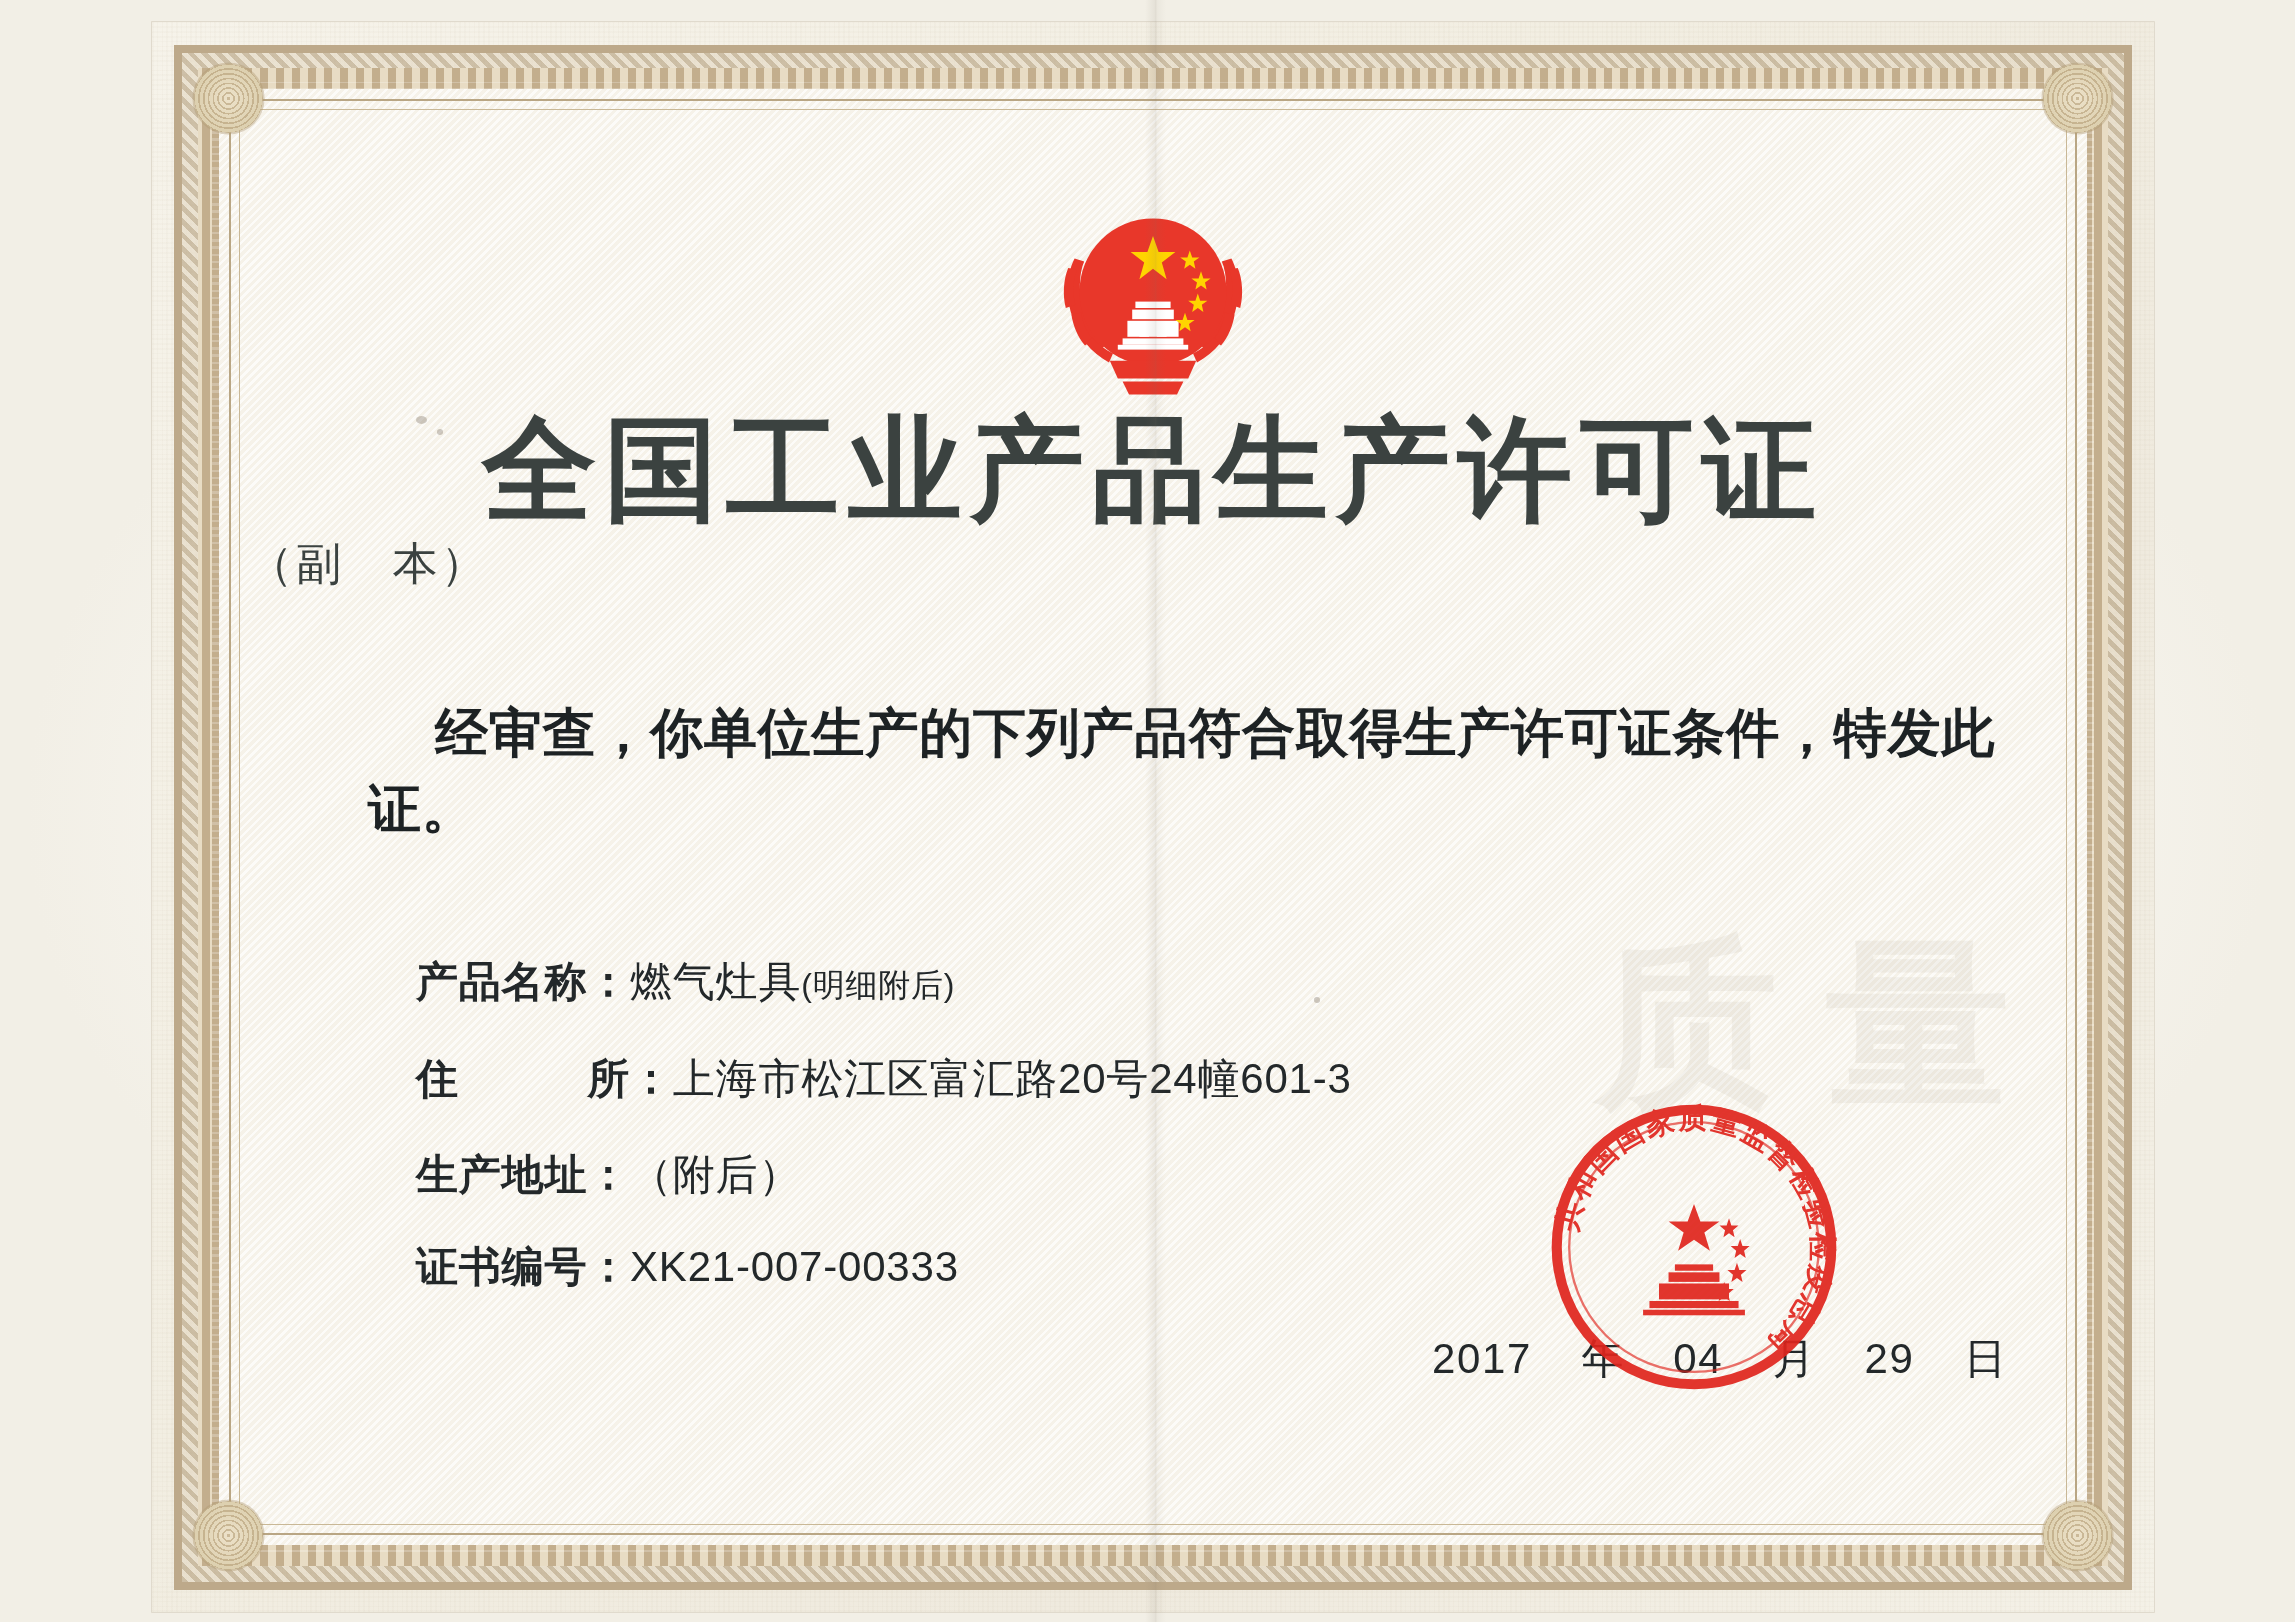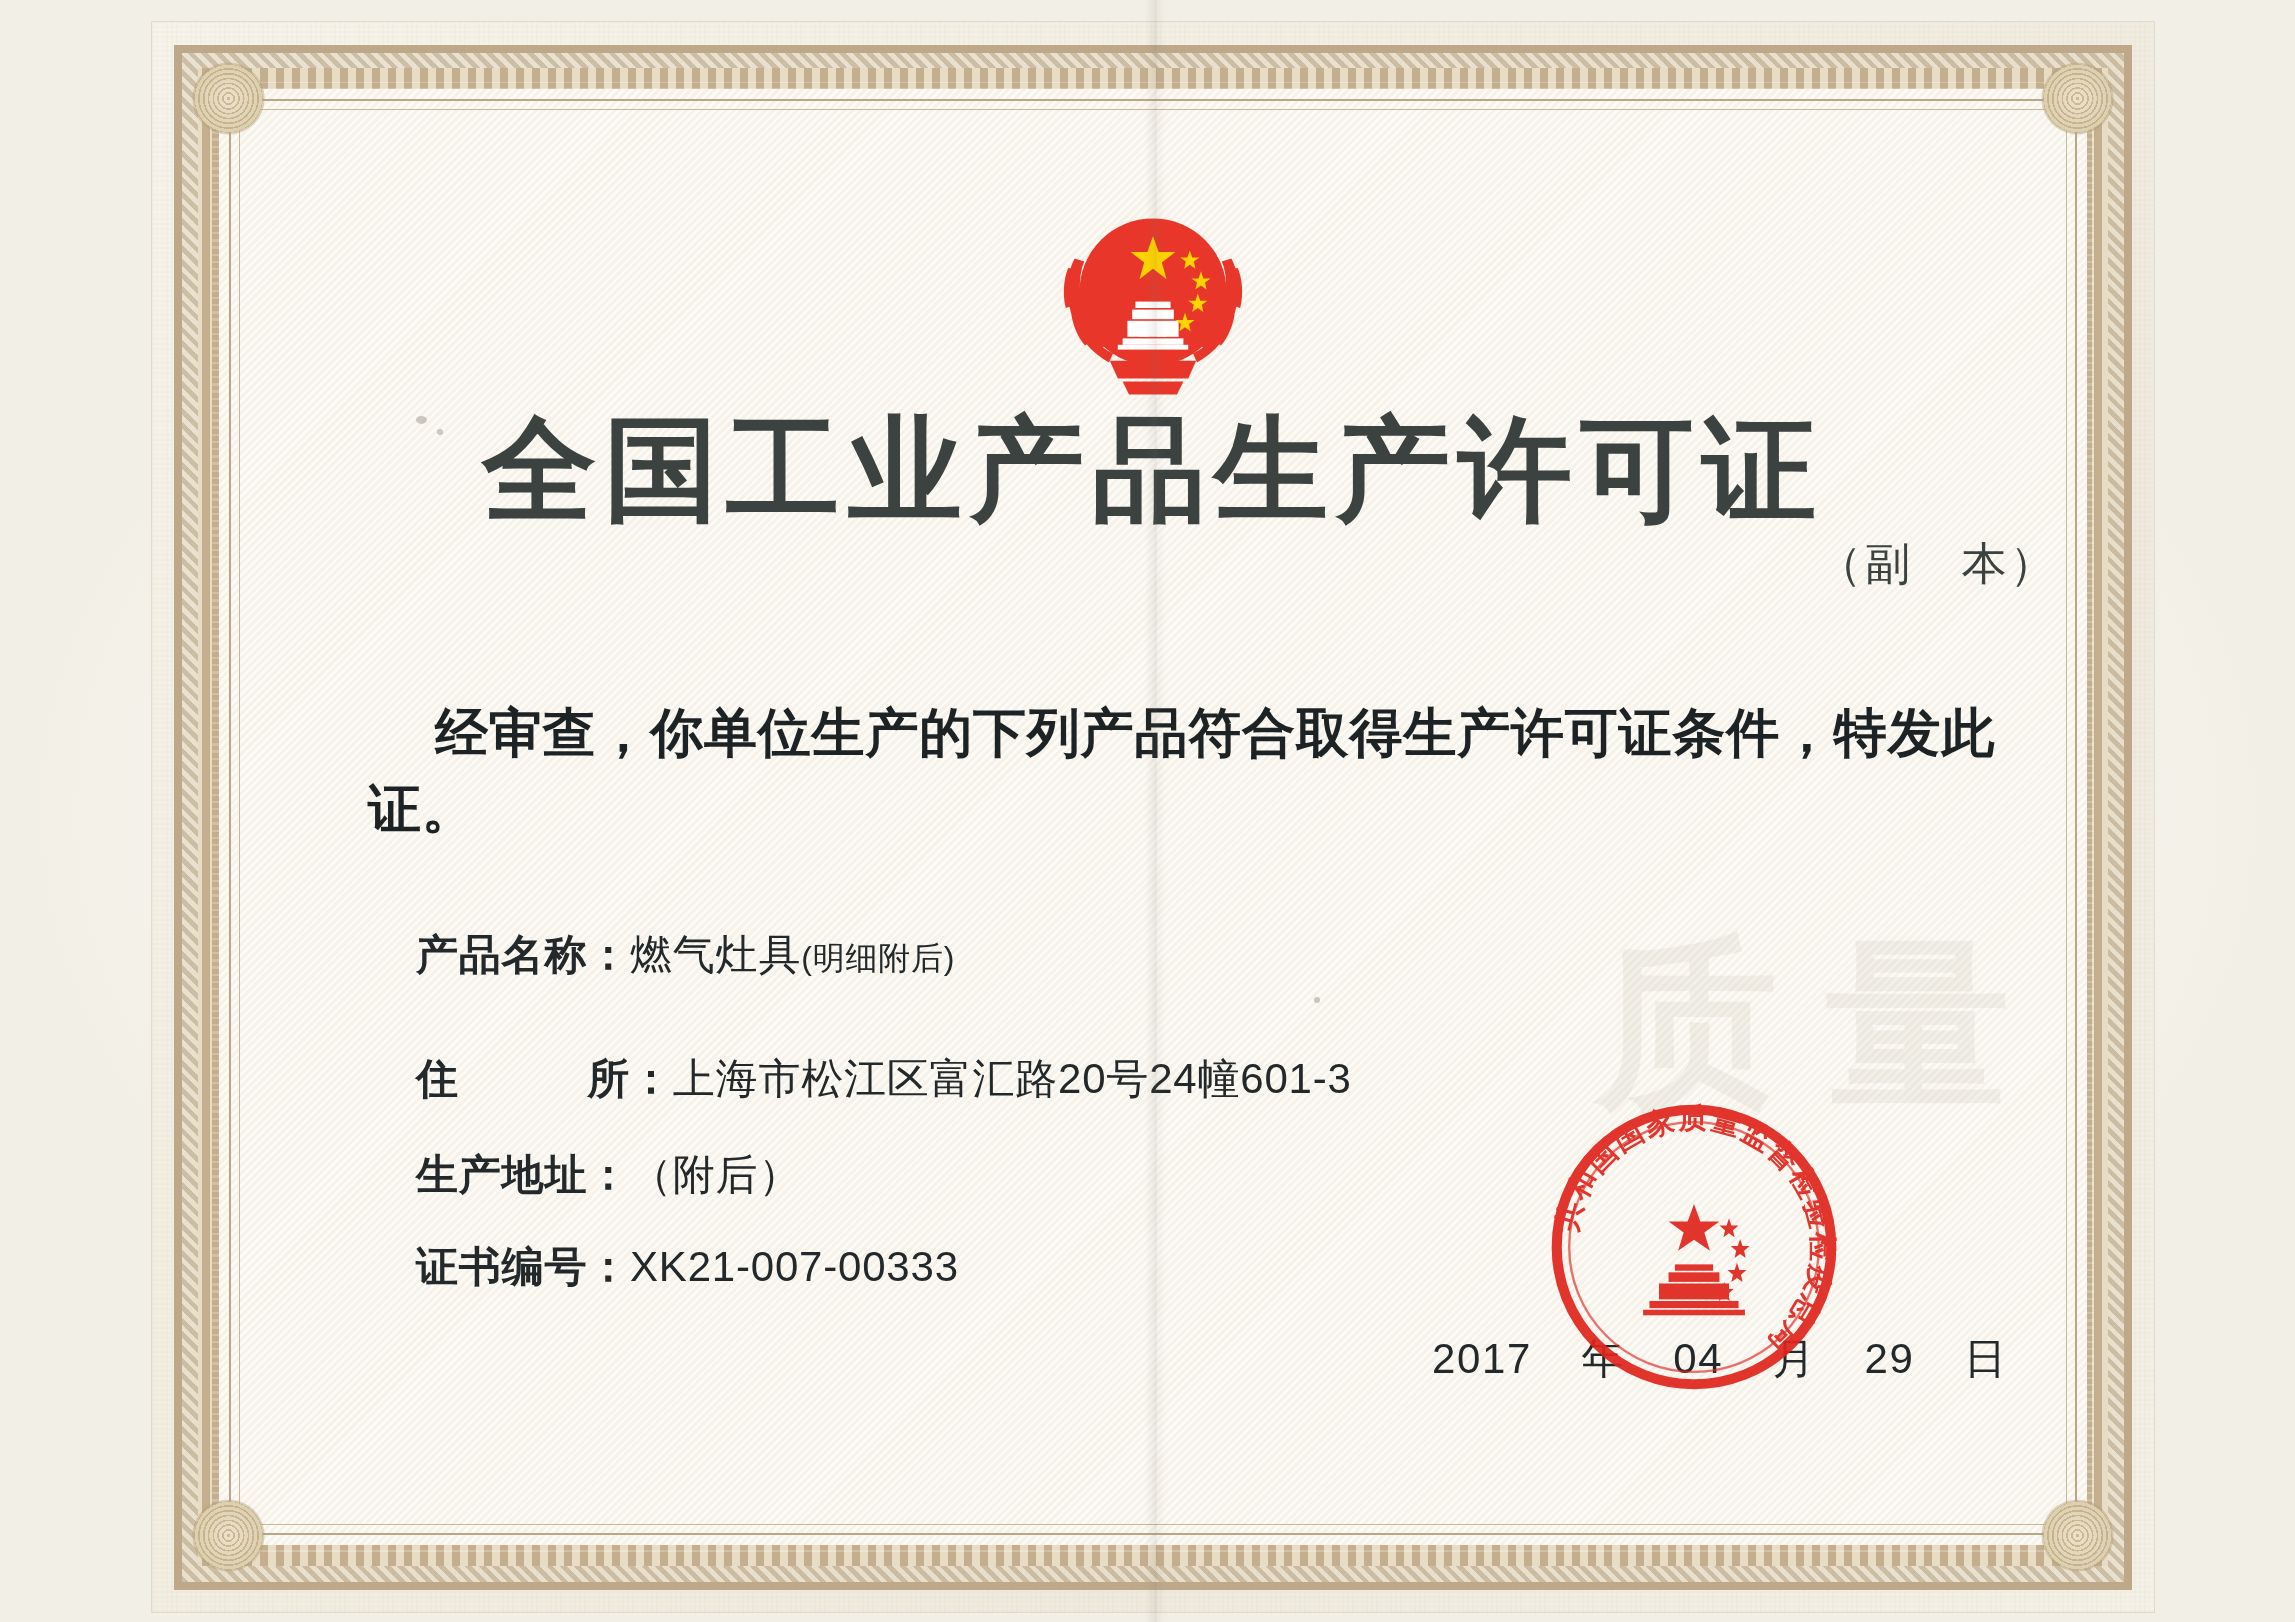--- a/index.html
+++ b/index.html
@@ -159,21 +159,21 @@
     font-size: 114px;
     letter-spacing: 8px;
     color: #3b4240;
     white-space: nowrap;
     z-index: 12;
   }
   .sub-title {
     position: absolute;
     left: 0; right: 0;
     top: 416px;
-    text-align: right;
+    text-align: left;
     font-family: Liberation Mono, monospace;
     font-size: 45px;
     color: #3b4240;
     letter-spacing: 3.2px;
     z-index: 12;
   }
 
   
   .company {
     position: absolute;
@@ -209,21 +209,21 @@
     white-space: nowrap;
     z-index: 14;
   }
   .field .label {
     display: inline-block;
     font-weight: 600;
   }
   .field .val { font-weight: 500; }
   .field .small { font-size: 32px; }
 
-  .f-product { left: 168px; top: 809px; }
+  .f-product { left: 168px; top: 836px; }
   .f-address { left: 168px; top: 933px; }
   .f-factory { left: 168px; top: 1029px; }
   .f-certno  { left: 168px; top: 1121px; }
   .f-valid   { left: 168px; top: 1213px; }
 
   .date-line {
     position: absolute;
     left: 1165px;
     top: 1213px;
     font-family: "Liberation Sans", sans-serif;

